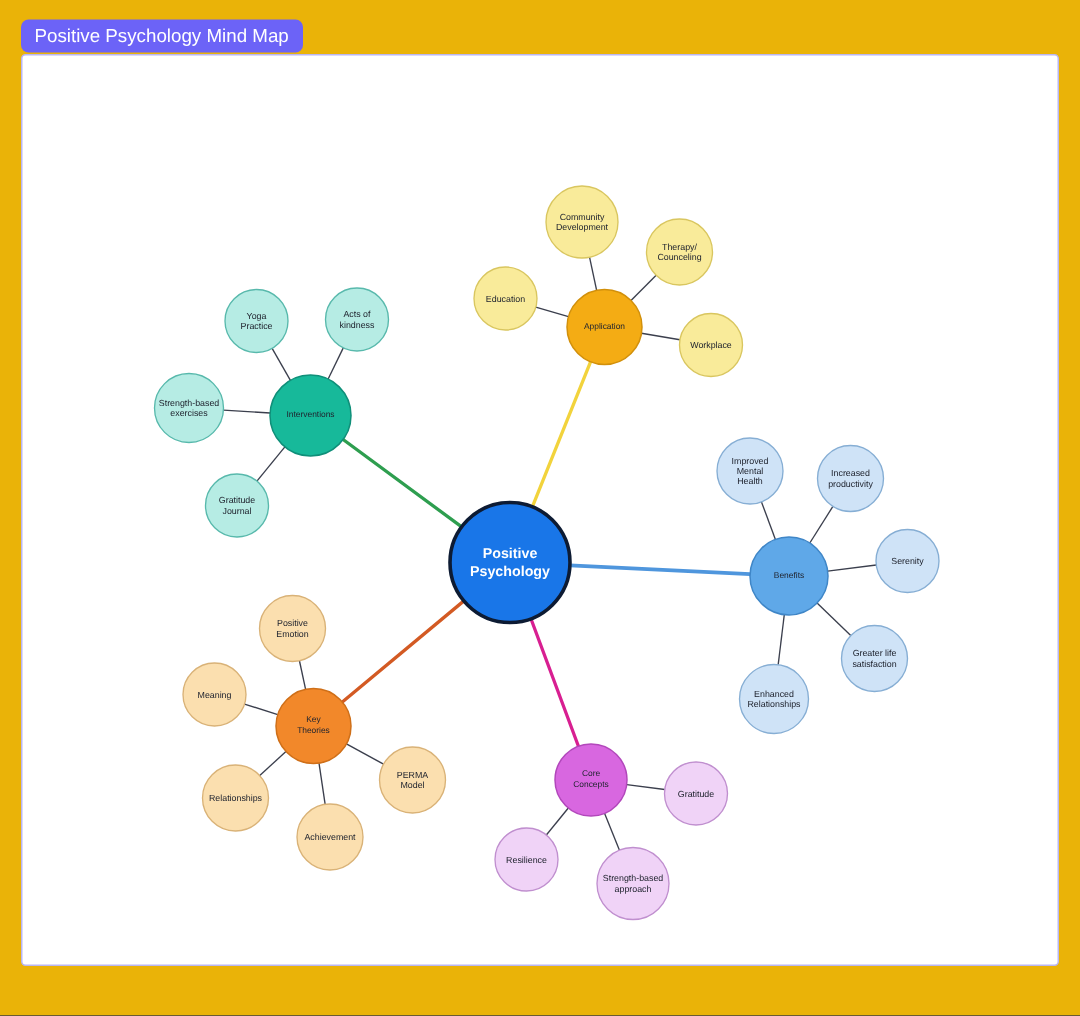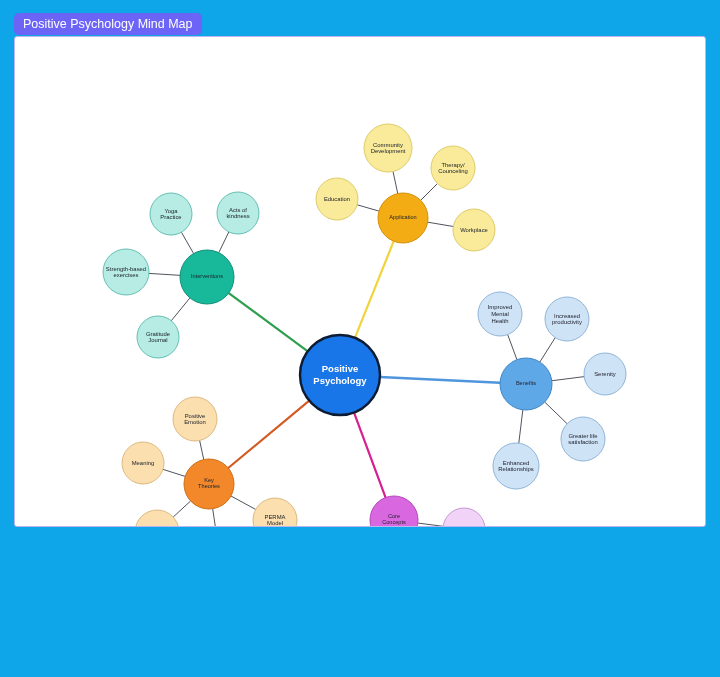--- a/index.html
+++ b/index.html
@@ -10,21 +10,21 @@
     width: 720px;
     height: 677px;
     overflow: hidden;
     font-family: "Liberation Sans", sans-serif;
   }
 
   #app {
     position: relative;
     width: 720px;
     height: 677px;
-    background: #0ea5e9;
+    background: #eab308;
   }
 
   
   #title-tab {
     position: absolute;
     left: 14px;
     top: 13px;
     height: 22px;
     line-height: 22px;
     padding: 0 9px;
@@ -36,21 +36,21 @@
     z-index: 30;
     box-sizing: border-box;
   }
 
   
   #canvas-panel {
     position: absolute;
     left: 14px;
     top: 36px;
     width: 692px;
-    height: 491px;
+    height: 608px;
     background: #ffffff;
     border: 1.5px solid #b9b6f2;
     border-radius: 3px;
     box-sizing: border-box;
     overflow: hidden;
   }
 
   #mindmap-svg {
     position: absolute;
     left: 0;

